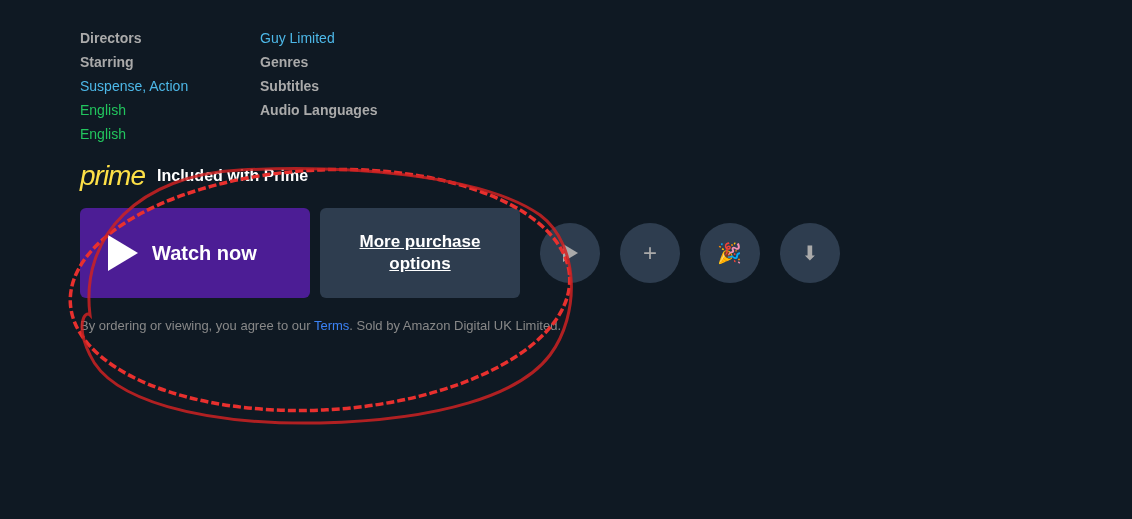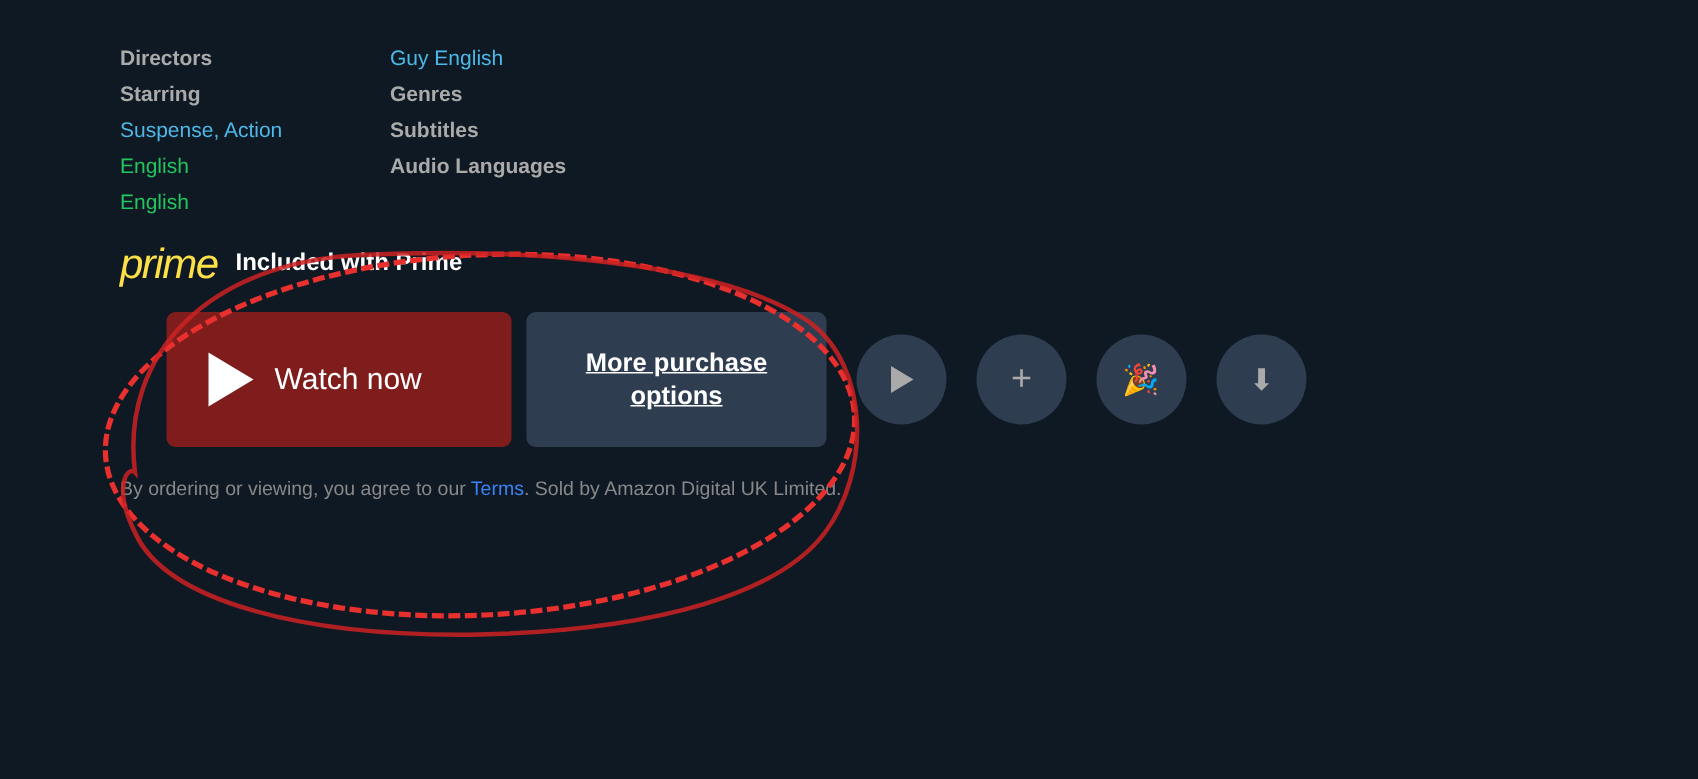--- a/index.html
+++ b/index.html
@@ -66,34 +66,33 @@
 
     
     .buttons-row {
       display: flex;
       align-items: center;
       gap: 10px;
       margin-bottom: 20px;
     }
 
     .watch-now-btn {
-      background-color: #7f1d1d;
+      background-color: #4c1d95;
       color: #fff;
       border: none;
       border-radius: 6px;
       padding: 0 28px;
       height: 90px;
       width: 230px;
       font-size: 20px;
-      font-weight: normal;
+      font-weight: bold;
       display: flex;
       align-items: center;
       gap: 14px;
       cursor: pointer;
-      margin-left: 31px;
     }
 
     .play-icon-large {
       width: 0;
       height: 0;
       border-top: 18px solid transparent;
       border-bottom: 18px solid transparent;
       border-left: 30px solid #fff;
       flex-shrink: 0;
     }
@@ -161,21 +160,21 @@
       text-decoration: none;
     }
   </style>
 </head>
 <body>
 
 <div class="main-container">
 
   <div class="metadata">
     <span class="meta-label">Directors</span>
-    <span class="meta-value">Guy English</span>
+    <span class="meta-value">Guy Limited</span>
 
     <span class="meta-label">Starring</span>
 
     <span class="meta-label">Genres</span>
     <span class="meta-value">Suspense, Action</span>
 
     <span class="meta-label">Subtitles</span>
     <span class="meta-value plain">English</span>
 
     <span class="meta-label">Audio Languages</span>

